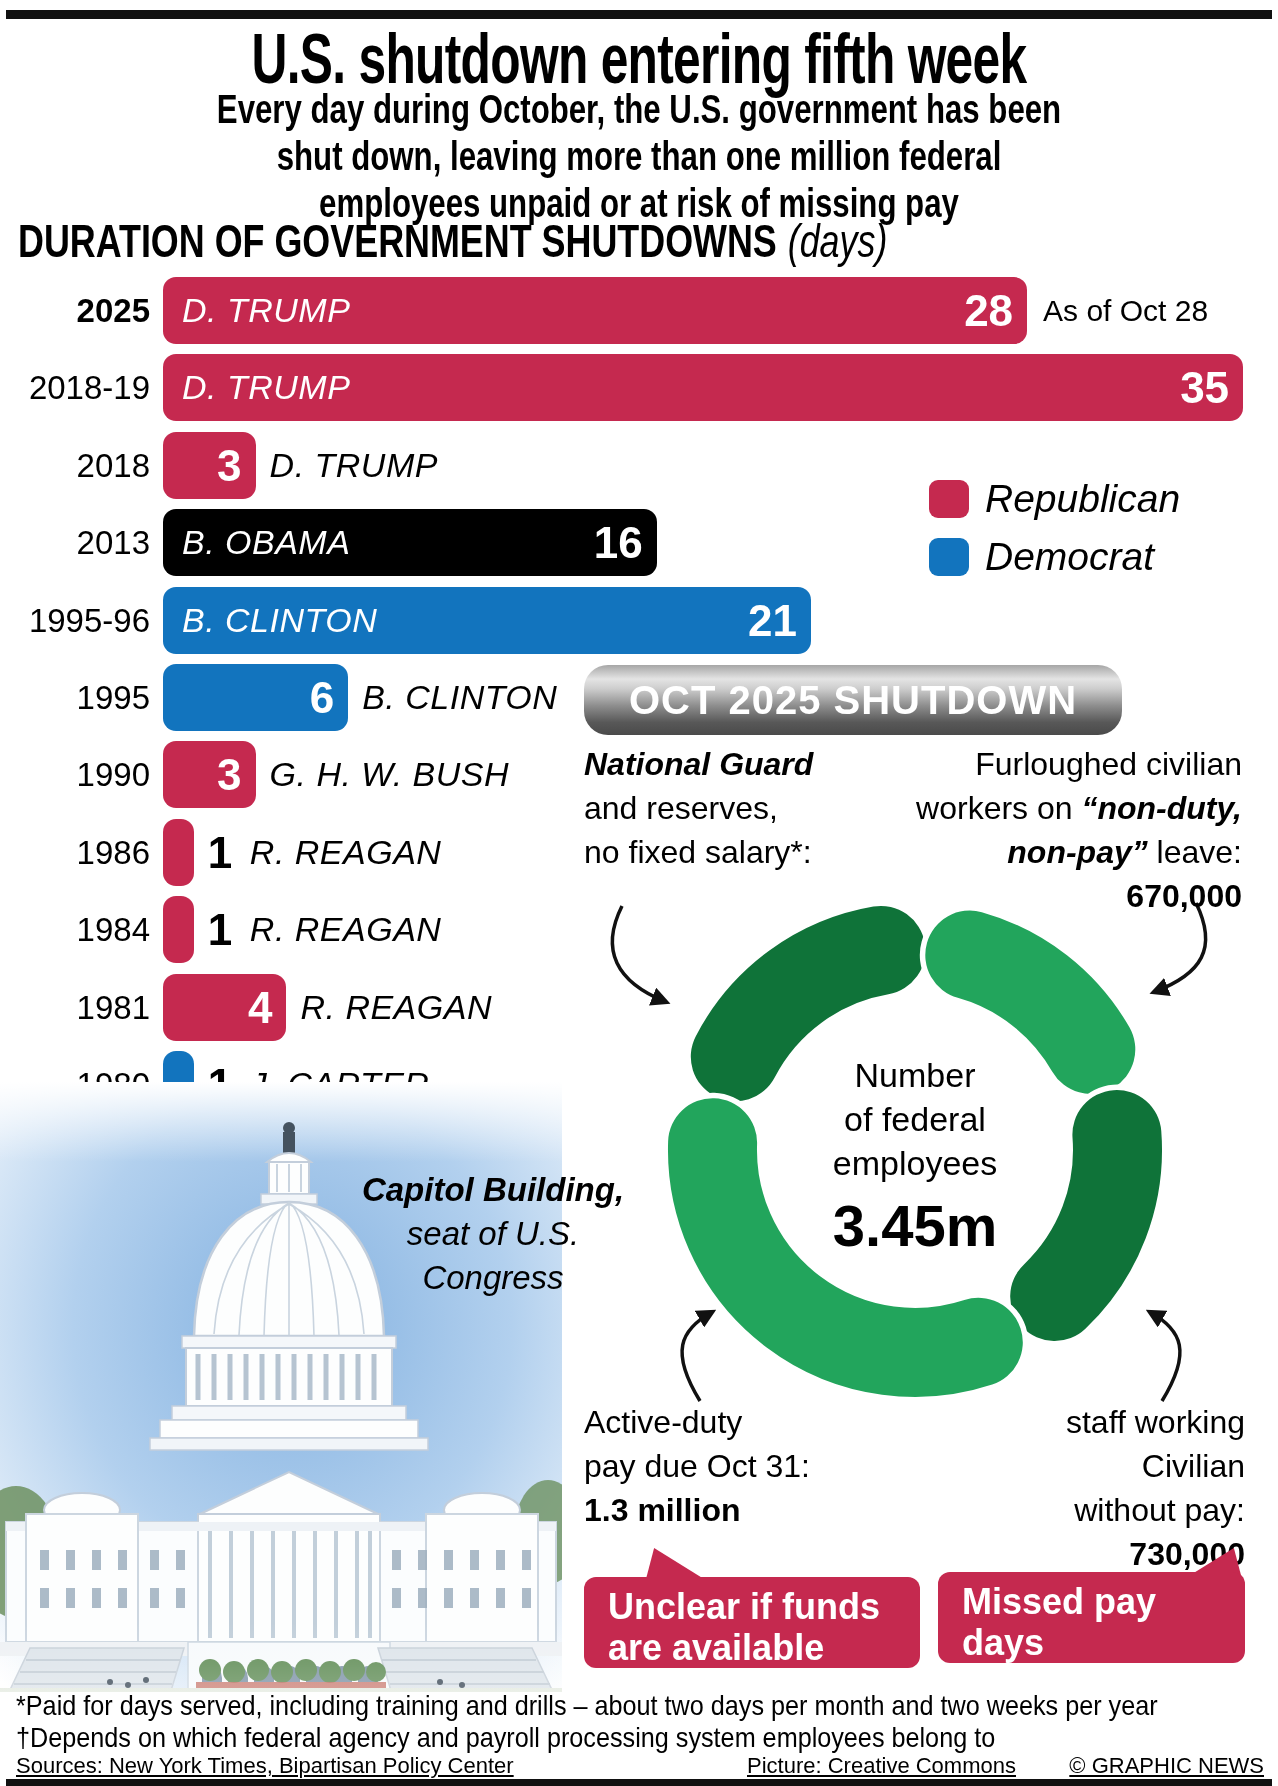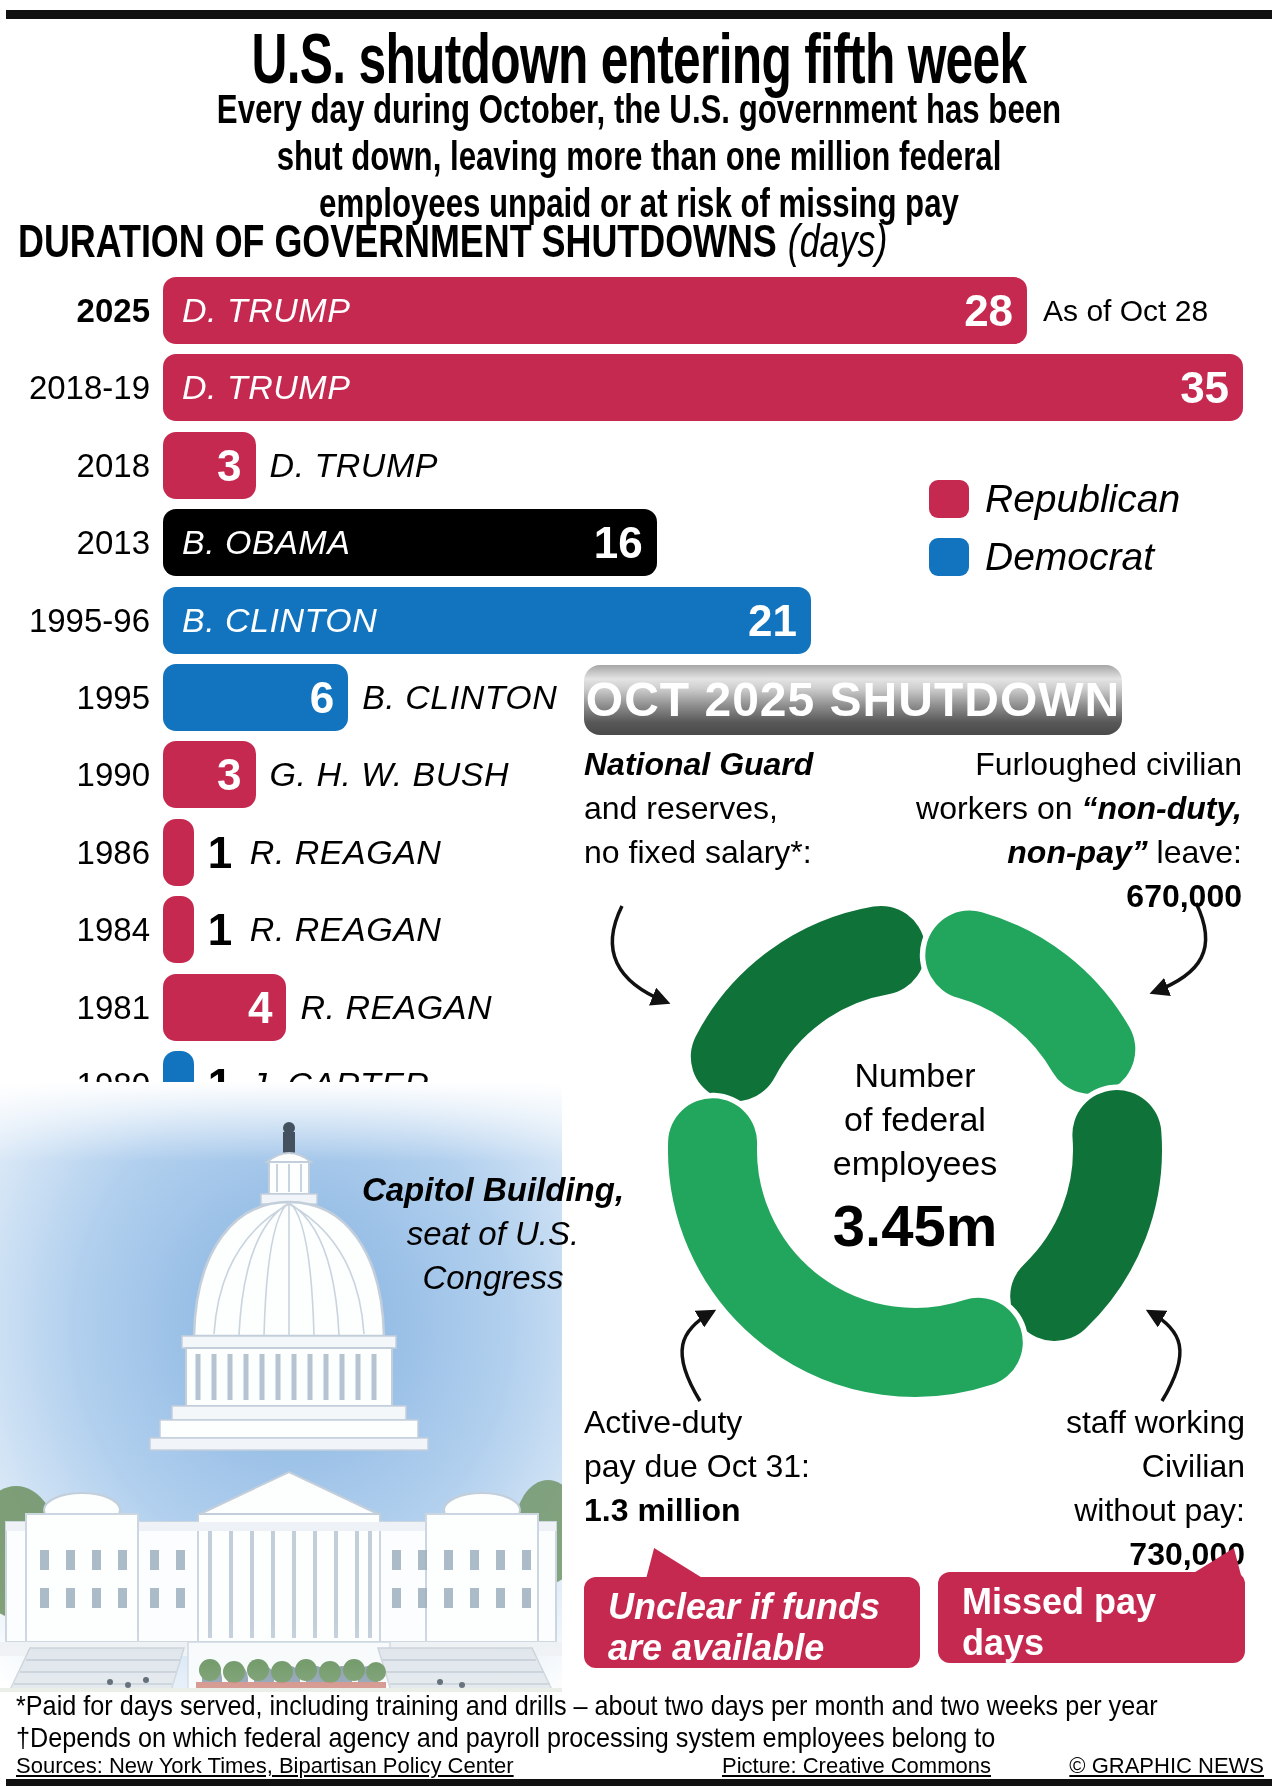--- a/index.html
+++ b/index.html
@@ -21,23 +21,23 @@
   .bar-row .year.bold{font-weight:700;}
   .bar-row .bar{position:absolute;left:163px;top:0;height:67px;border-radius:13px;}
   .bar-row .pres-in{position:absolute;left:19px;top:0;height:67px;line-height:67px;color:#fff;font-style:italic;font-size:34px;letter-spacing:.5px;white-space:nowrap;}
   .bar-row .val-in{position:absolute;right:14px;top:0;height:67px;line-height:67px;color:#fff;font-weight:700;font-size:44px;}
   .bar-row .val-out{position:absolute;top:0;height:67px;line-height:67px;font-weight:700;font-size:44px;}
   .bar-row .pres-out{position:absolute;top:0;height:67px;line-height:67px;font-style:italic;font-size:34px;letter-spacing:.5px;white-space:nowrap;}
   .bar-row .note{position:absolute;top:0;height:67px;line-height:67px;font-size:30px;white-space:nowrap;}
   .legend-swatch{width:40px;height:38px;border-radius:9px;}
   .legend-label{font-size:39px;font-style:italic;line-height:38px;}
   
-  .banner{left:584px;top:665px;width:538px;height:70px;border-radius:16px;
+  .banner{left:584px;top:665px;width:538px;height:70px;border-radius:24px;
           background:linear-gradient(180deg,#a6a6a6 0%,#e4e4e4 20%,#cdcdcd 34%,#8e8e8e 58%,#585858 82%,#4a4a4a 100%);
-          color:#fff;font-weight:700;font-size:48px;text-align:center;line-height:70px;letter-spacing:1px;}
+          color:#fff;font-weight:700;font-size:40px;text-align:center;line-height:70px;letter-spacing:1px;}
   .callout{font-size:32px;line-height:44px;}
   .callout .b{font-weight:700;}
   .callout .bi{font-weight:700;font-style:italic;}
   .ta-r{text-align:right;}
   .donut-center{left:765px;top:1053px;width:300px;text-align:center;font-size:34px;line-height:44px;}
   .donut-total{left:765px;top:1192px;width:300px;text-align:center;font-size:58px;font-weight:700;}
   
   .capitol-caption{left:328px;top:1168px;width:330px;text-align:center;font-style:italic;font-size:33px;line-height:44px;}
   .capitol-caption .b{font-weight:700;}
   
@@ -357,27 +357,27 @@
 </div>
 <div class="abs callout ta-r" style="right:33px;top:1400px;width:340px;">
   <div>staff working</div>
   <div>Civilian</div>
   <div>without pay:</div>
   <div class="b">730,000</div>
 </div>
 
 <div class="abs tail" style="left:646px;top:1548px;width:58px;height:31px;clip-path:polygon(14% 0,100% 100%,0 100%);"></div>
 <div class="abs tail" style="left:1184px;top:1548px;width:58px;height:31px;clip-path:polygon(86% 0,100% 100%,0 100%);"></div>
-<div class="abs alert" style="left:584px;top:1577px;width:312px;font-style:italic;">
+<div class="abs alert" style="left:584px;top:1577px;width:312px;">
   <div>Unclear if funds</div>
   <div>are available</div>
 </div>
 <div class="abs alert" style="left:938px;top:1572px;width:283px;">
   <div>Missed pay days</div>
   <div>Oct 24, 28, 30†</div>
 </div>
 
 <div class="abs footnote" style="top:1691px;">*Paid for days served, including training and drills – about two days per month and two weeks per year</div>
 <div class="abs footnote" style="top:1723px;">†Depends on which federal agency and payroll processing system employees belong to</div>
 <div class="abs footerline" style="left:16px;top:1753px;">Sources: New York Times, Bipartisan Policy Center</div>
-<div class="abs footerline" style="left:722px;top:1753px;">Picture: Creative Commons</div>
+<div class="abs footerline" style="left:747px;top:1753px;">Picture: Creative Commons</div>
 <div class="abs footerline" style="right:14px;top:1753px;">© GRAPHIC NEWS</div>
 <div class="abs rule" style="left:6px;top:1779px;width:1266px;height:7px;"></div>
 
 </body></html>

